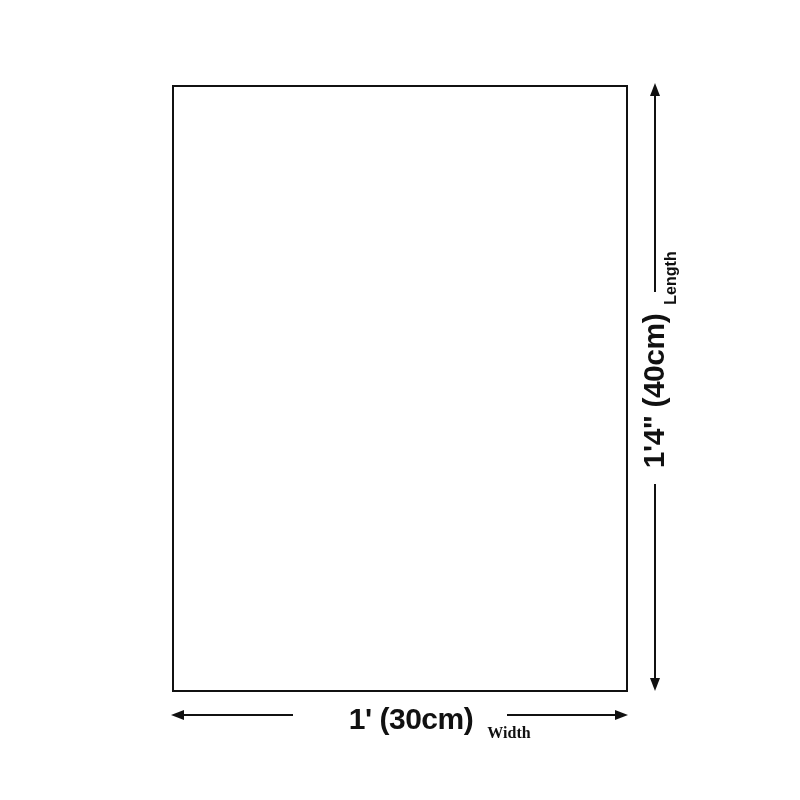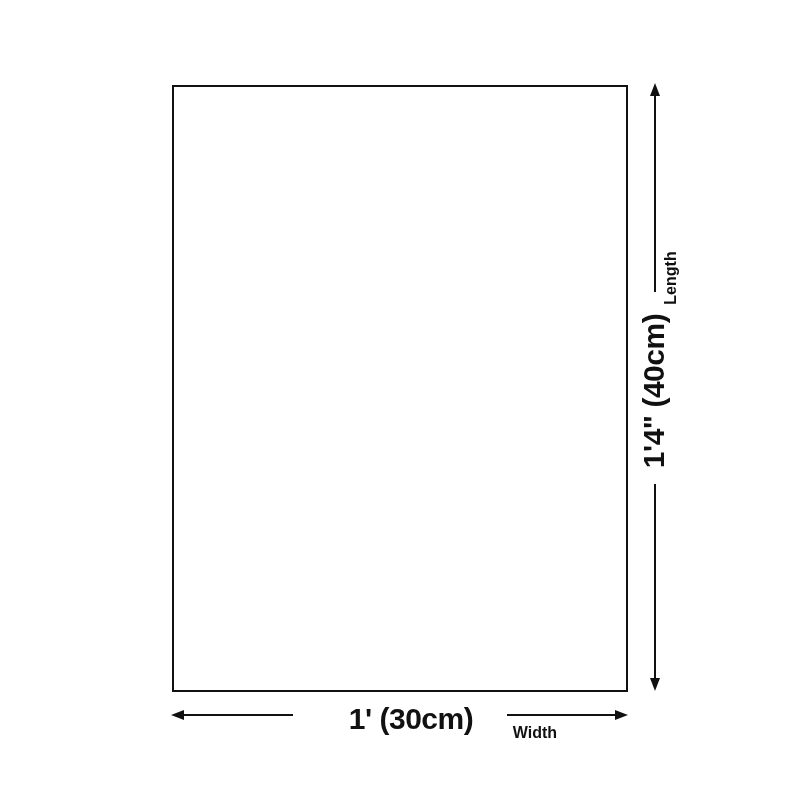--- a/index.html
+++ b/index.html
@@ -95,22 +95,23 @@
   .dim-length-label{
     left:671px; top:278px;
     transform:translate(-50%,-50%) rotate(-90deg);
   }
   .dim-width{
     left:388px; top:719px;
     transform:translate(-50%,-50%);
     margin-left:23px;
   }
   .dim-width-label{
-    left:535px; top:733px;
+    left:509px; top:733px;
     transform:translate(-50%,-50%);
+    font-family:Liberation Serif, serif;
   }
 </style>
 </head>
 <body>
 
 <div class="stage">
 
   <div class="product-rect"></div>
 
   <div class="tri tri-up"></div>

